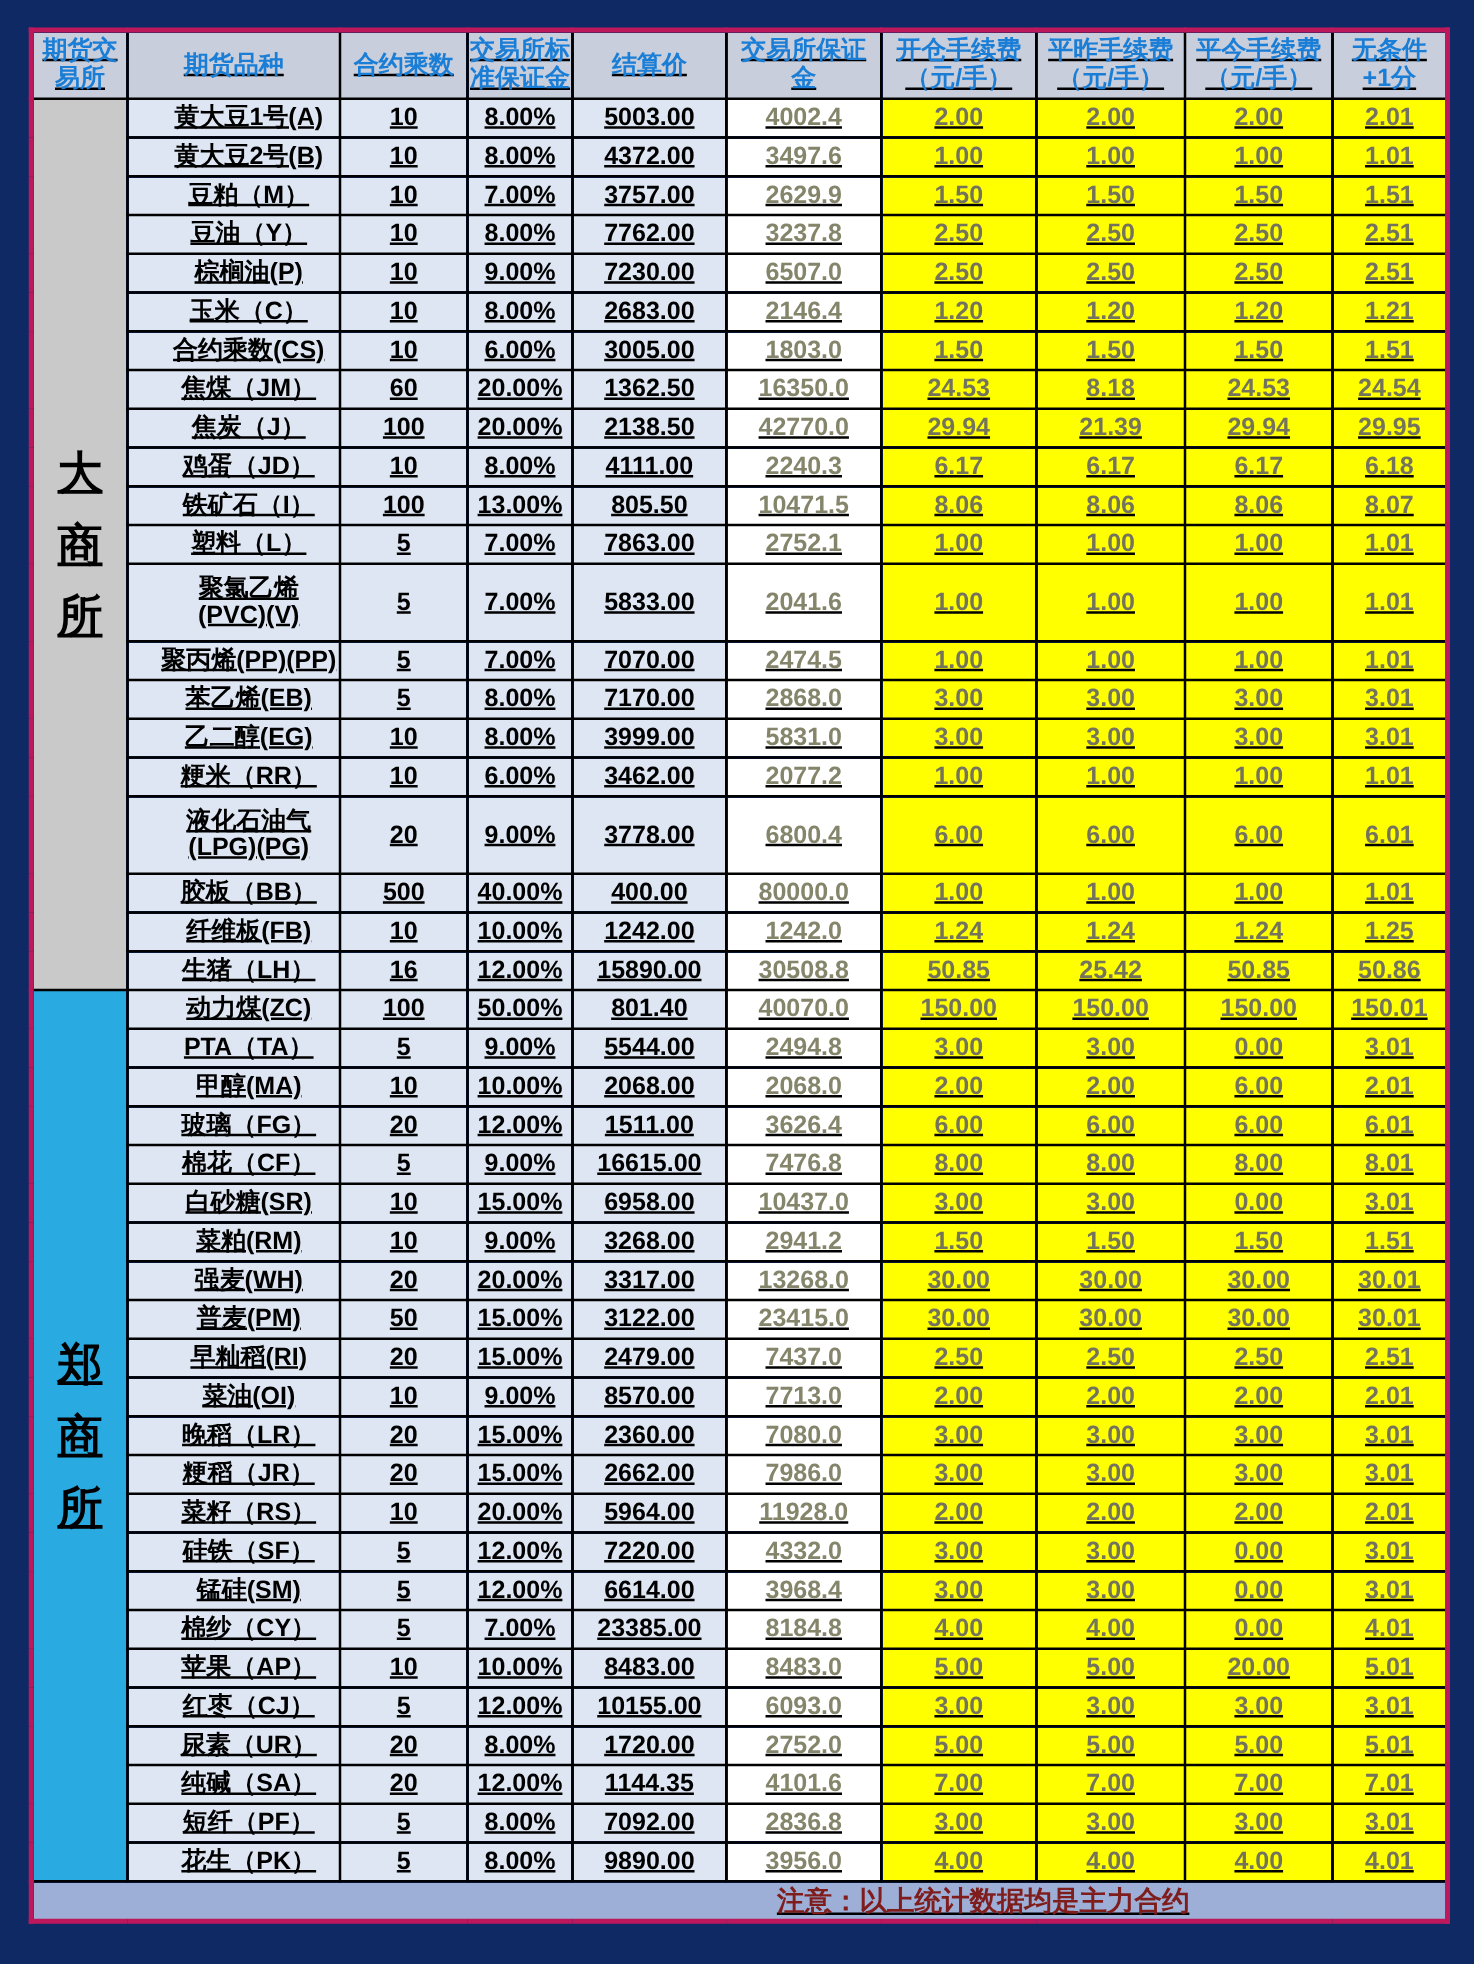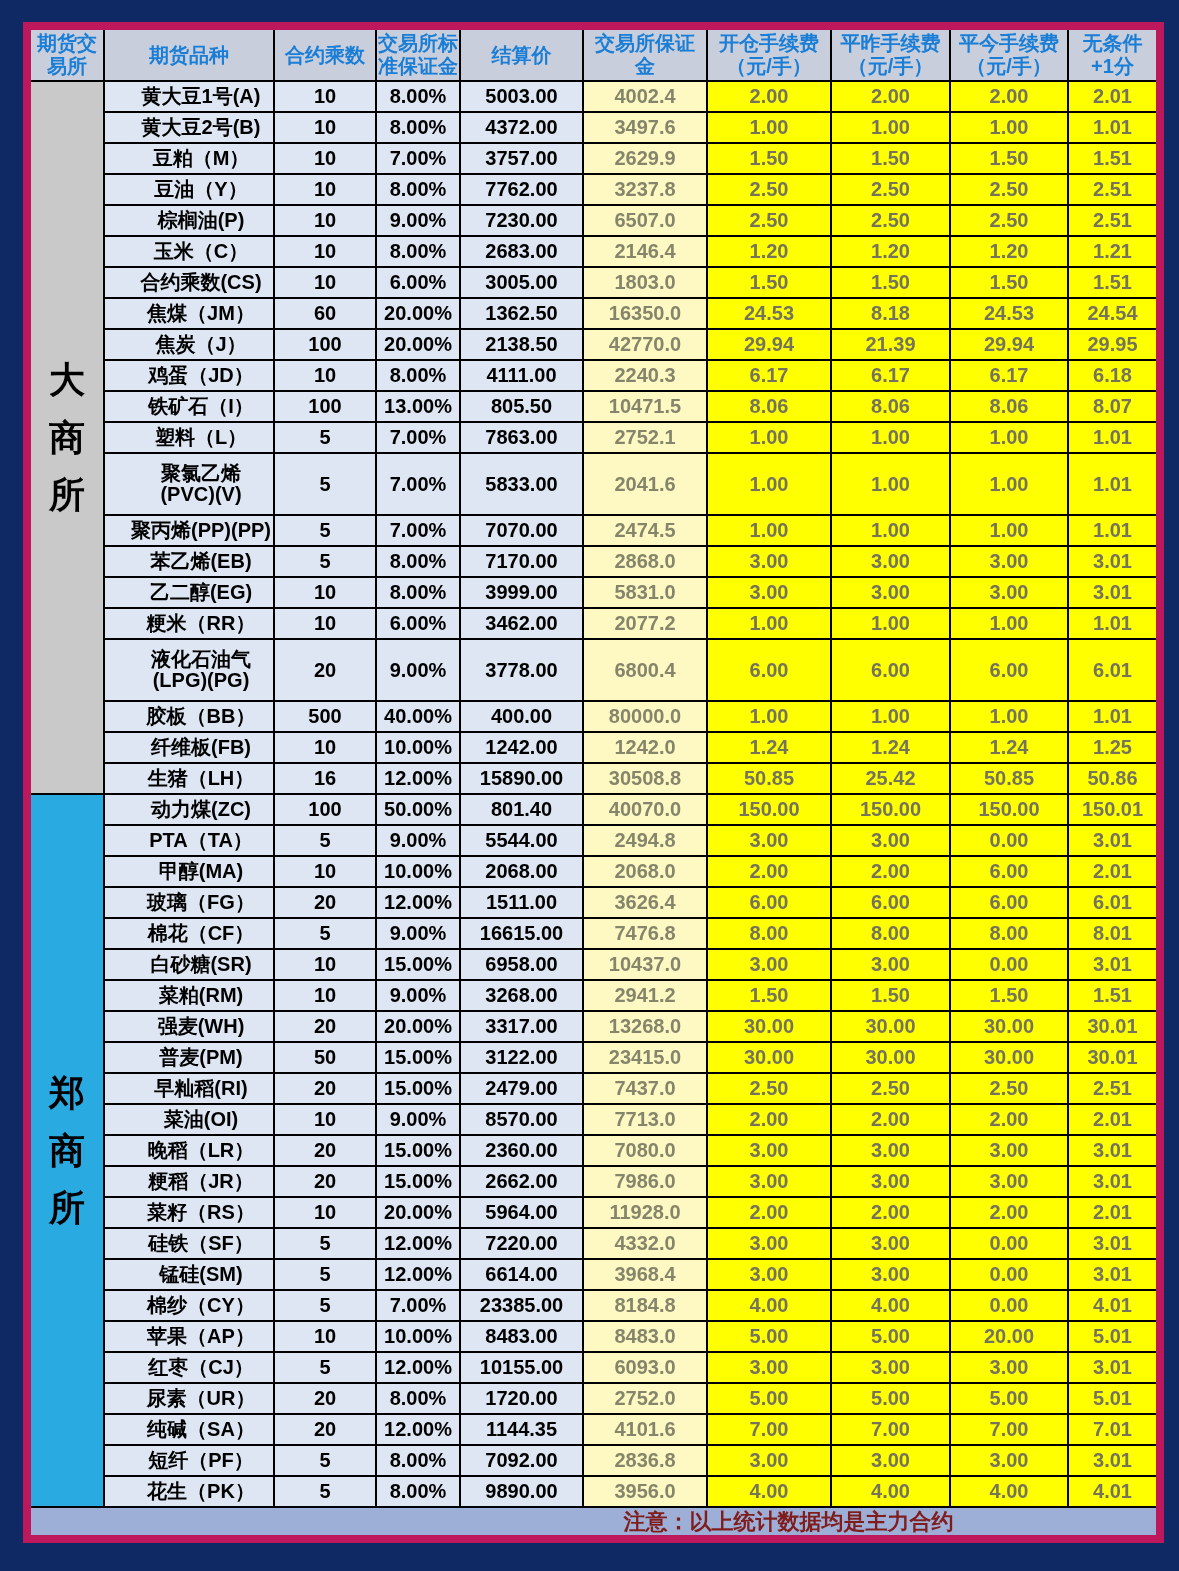--- a/index.html
+++ b/index.html
@@ -10,21 +10,22 @@
     overflow:hidden;
   }
   .frame{
     box-sizing:border-box;
     padding:22px 0 0 23px;
   }
   table.fee-table{
     border-collapse:collapse;
     table-layout:fixed;
     width:1133px;
-    border:8px solid #be185d;
+    border:4px solid #be185d;
+    text-decoration:underline;
   }
   .fee-table th,.fee-table td{
     border:2px solid #000;
     box-sizing:border-box;
     text-align:center;
     vertical-align:middle;
     font-weight:bold;
     padding:0;
     overflow:hidden;
   }
@@ -43,21 +44,21 @@
     color:#000;
     font-size:20px;
     line-height:1.05;
   }
   .fee-table td.name{
     text-align:center;
     padding-left:24px;
     white-space:pre-line;
   }
   .fee-table td.margin-col{
-    background:#fef9c3;
+    background:#ffffff;
     color:#85856b;
   }
   .fee-table td.fee-col{
     background:#ffff00;
     color:#74745c;
   }
   .fee-table td.exchange-cell{
     font-size:36px;
     color:#000;
     vertical-align:middle;

